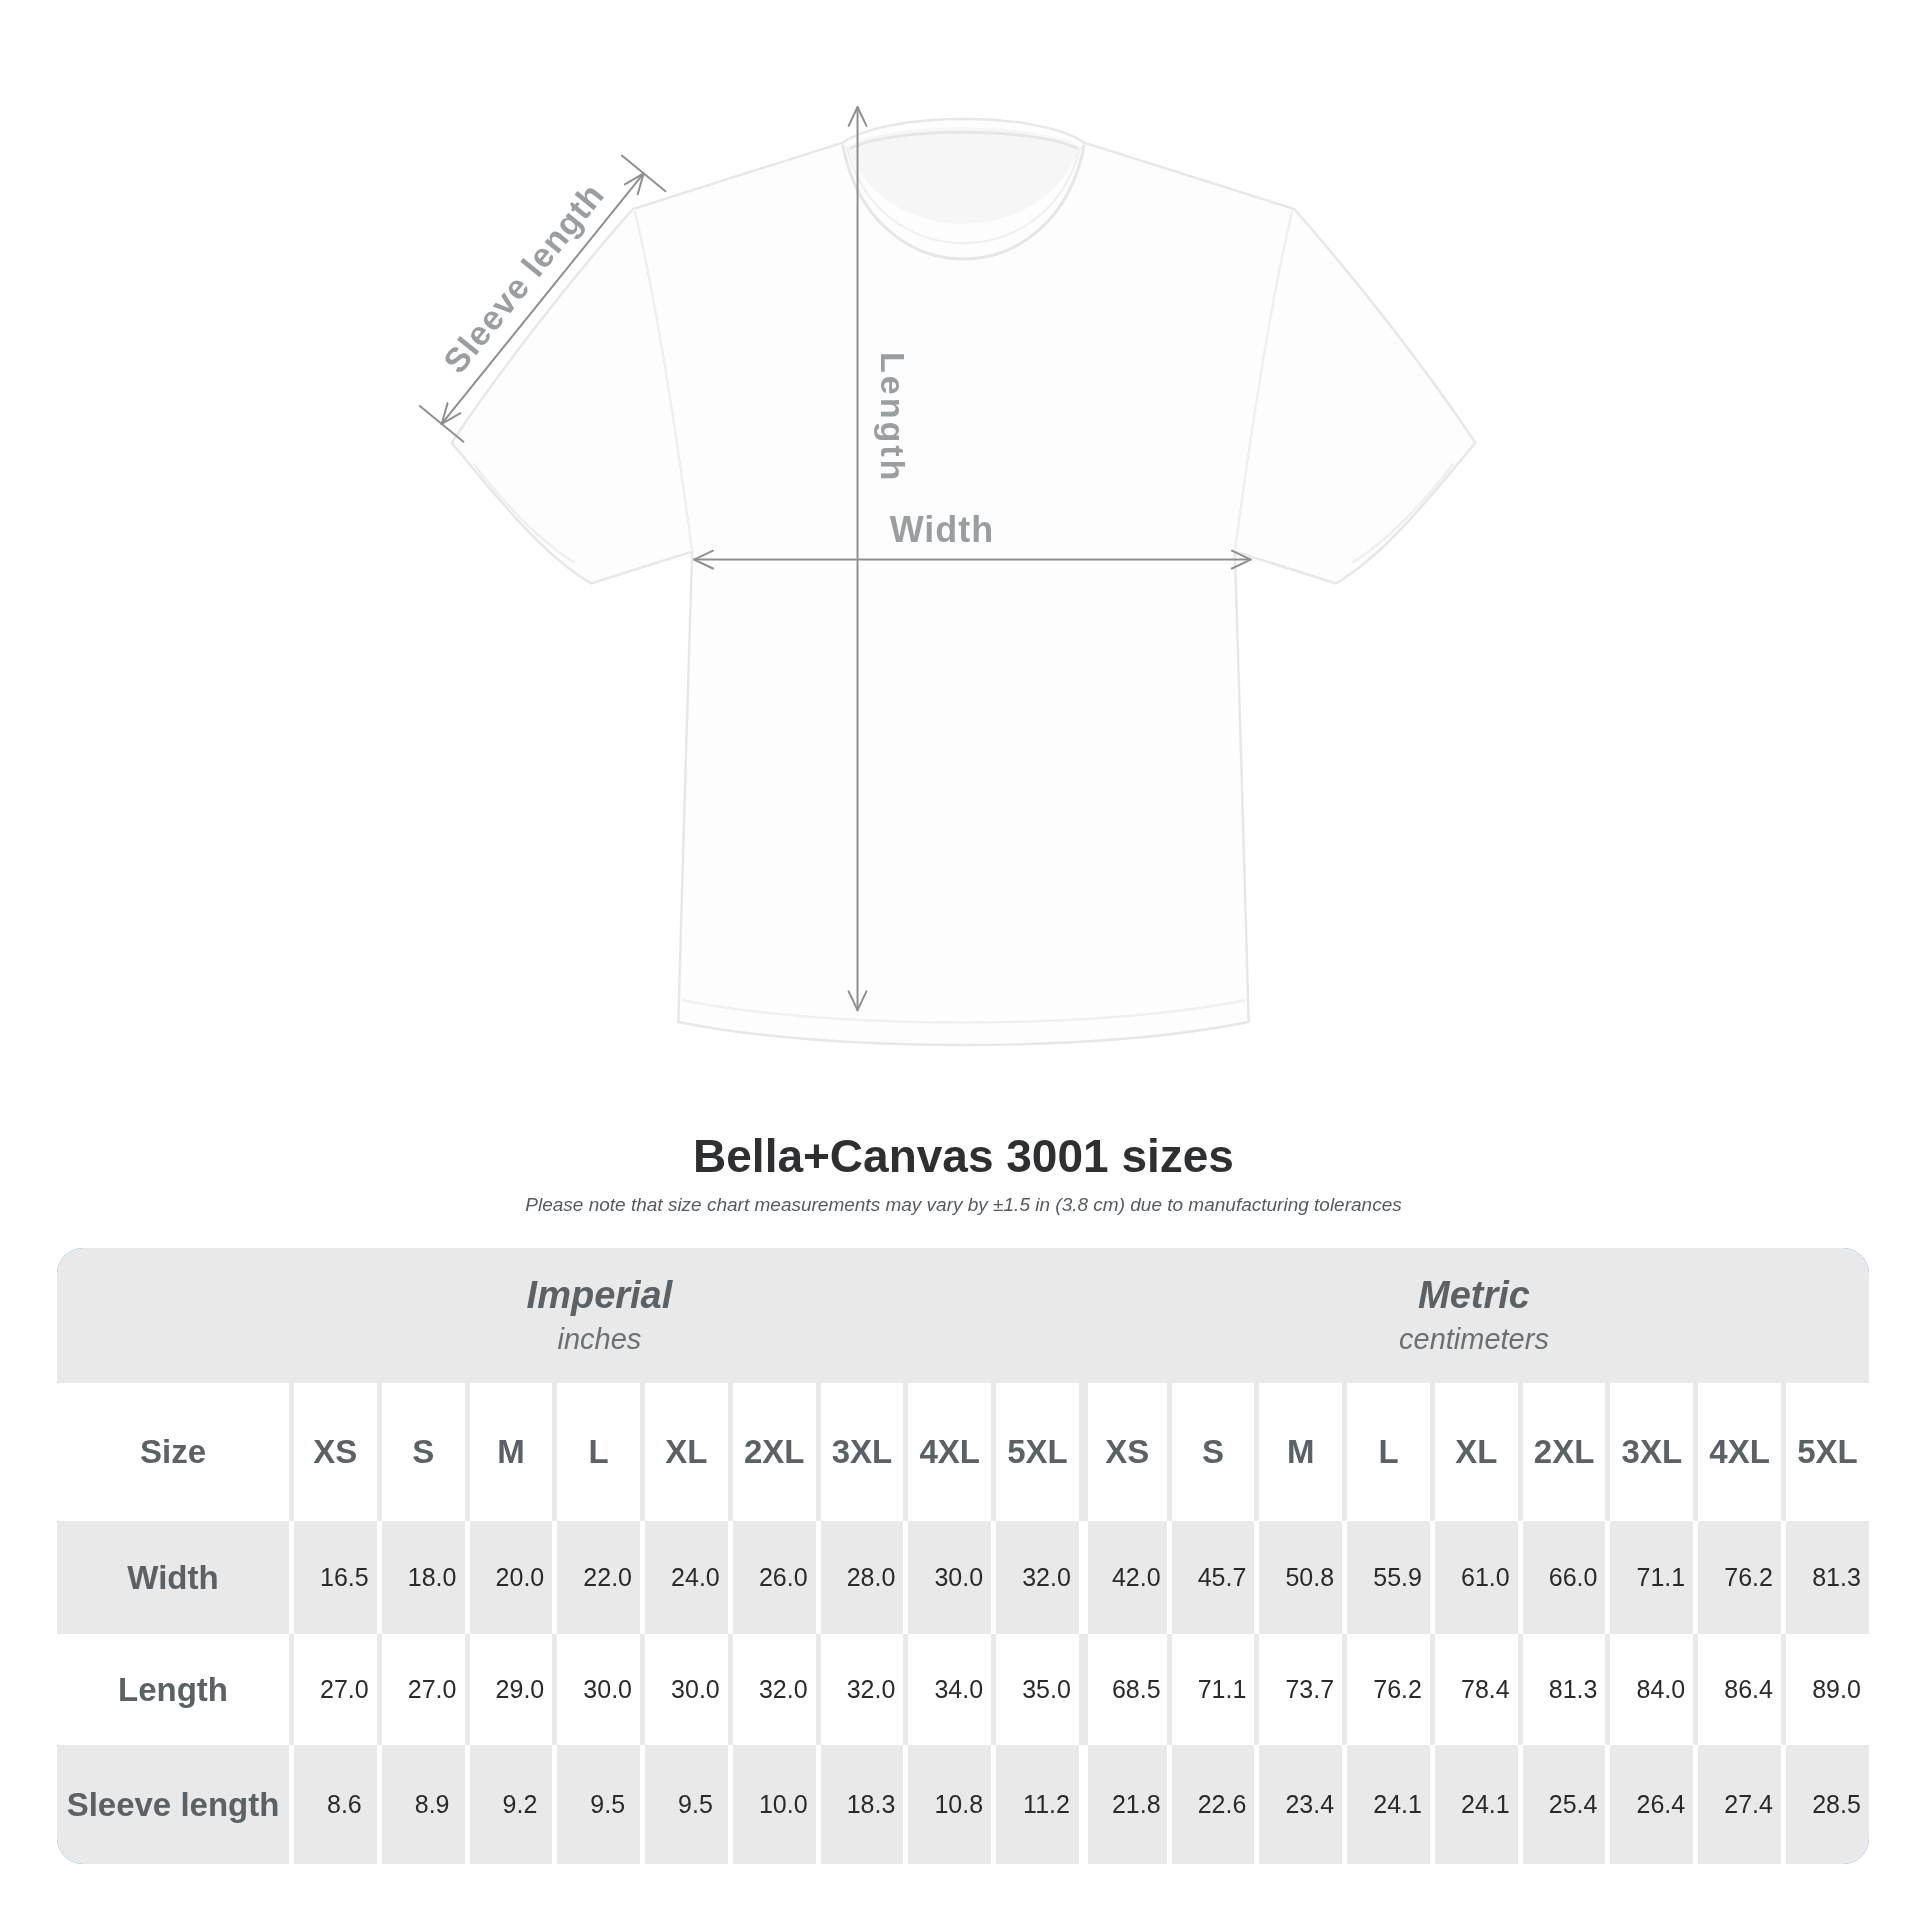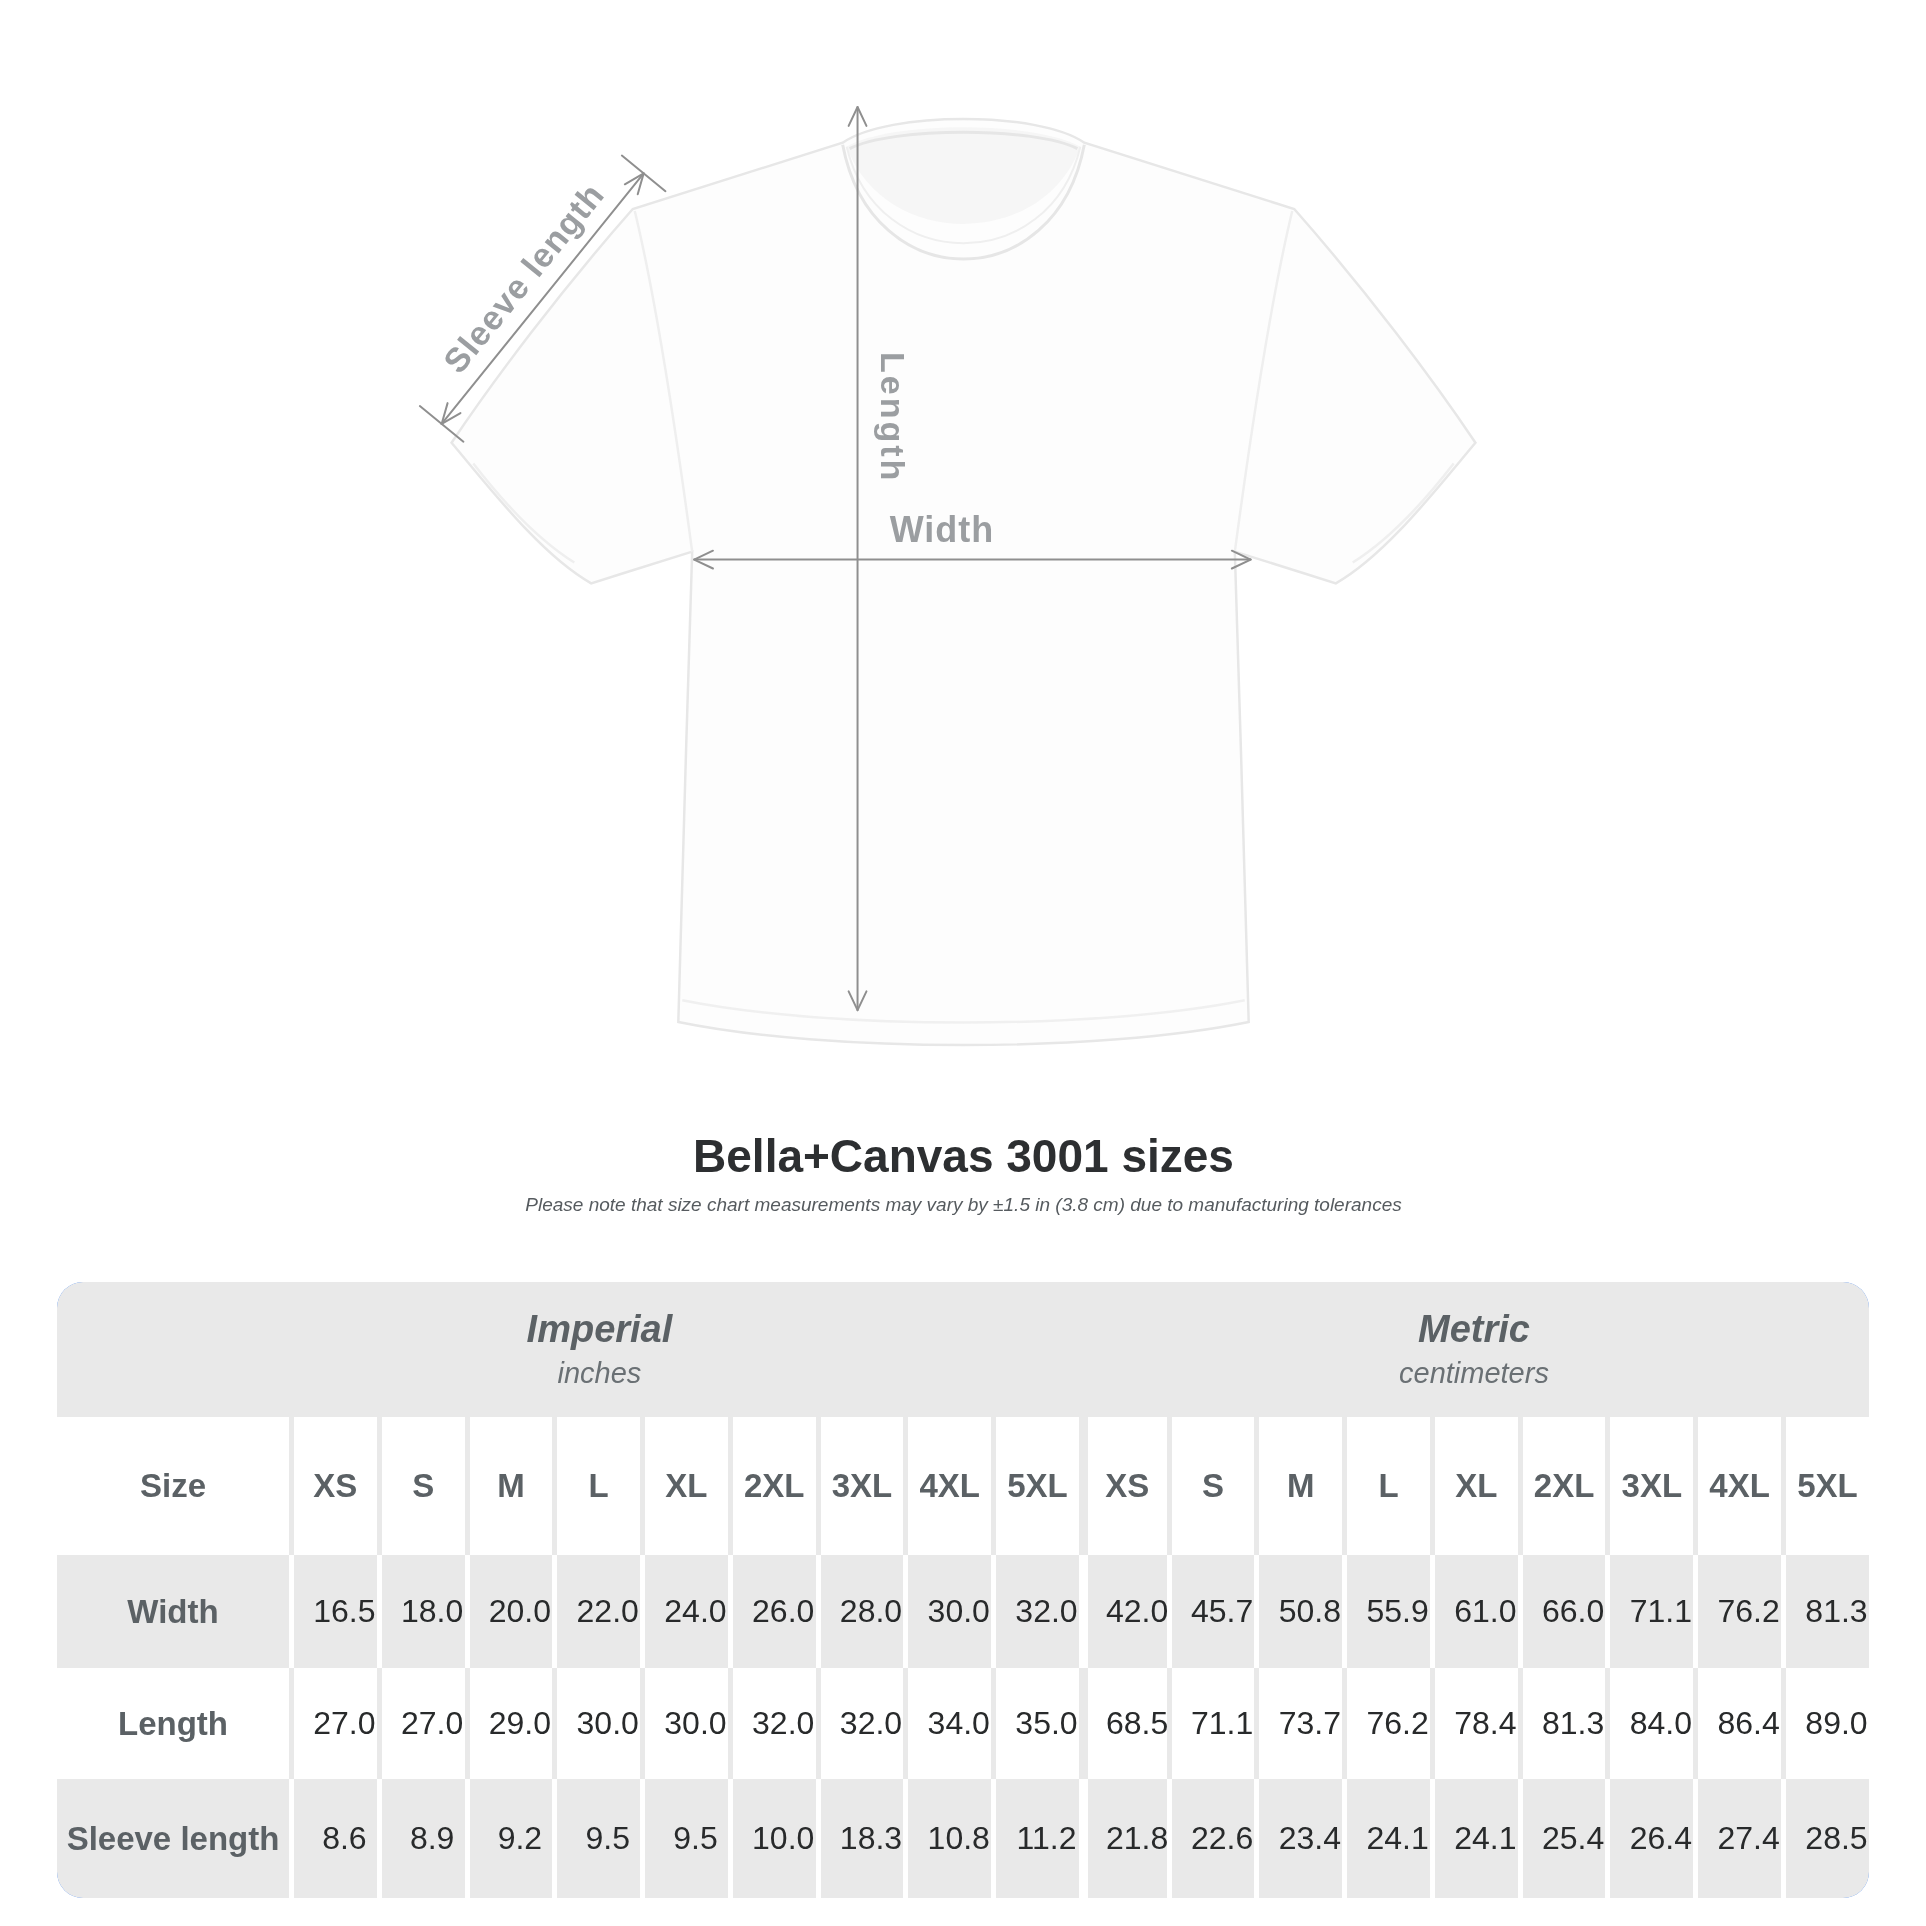--- a/index.html
+++ b/index.html
@@ -20,42 +20,42 @@
   #page-title{
     position:absolute;left:0;top:1129px;width:100%;text-align:center;
     font-size:46px;font-weight:bold;color:#2d2f31;
   }
   #page-subtitle{
     position:absolute;left:0;top:1194px;width:100%;text-align:center;
     font-size:19px;font-style:italic;color:#565b5f;
   }
   
   #table-wrap{
-    position:absolute;left:57px;top:1282px;width:1812px;border-radius:26px;
+    position:absolute;left:57px;top:1248px;width:1812px;border-radius:26px;
     overflow:hidden;background:#3b82f6;
   }
   table.size-table{
     width:100%;border-collapse:separate;border-spacing:0;table-layout:fixed;
   }
   col.c-size{width:232px;}
   td{vertical-align:middle;text-align:center;padding:0;}
   tr.band-row td{height:135px;background:#e9e9e9;vertical-align:middle;}
   td.band-imp{padding-left:63px;}
   .g-label{font-size:38px;font-weight:bold;font-style:italic;color:#5b6165;line-height:1.1;}
   .g-unit{font-size:29px;font-style:italic;color:#6a7074;margin-top:7px;}
   tr.row-white td{background:#ffffff;height:111px;}
   tr.row-gray td{background:#e9e9e9;height:113px;}
   tr.row-sizes td{height:138px;}
   tr.row-sleeve td{height:119px;}
   td.sep{border-left:5px solid transparent;}
   tr.row-white td.sep{border-left-color:#e9e9e9;}
   tr.row-gray td.sep{border-left-color:#ffffff;}
   td.group-start{border-left-width:9px;}
   .hdr{font-size:33px;font-weight:bold;color:#5b6165;}
-  .num{font-size:32px;color:#282a2b;padding-left:18px;}
+  .num{font-size:25px;color:#282a2b;padding-left:18px;}
 </style>
 </head>
 <body>
 
 <div id="canvas">
 
   <svg id="shirt-svg" width="1927" height="1238" viewBox="0 0 1946 1250">
     <g filter="none">
 
       <path d="M 851,144

